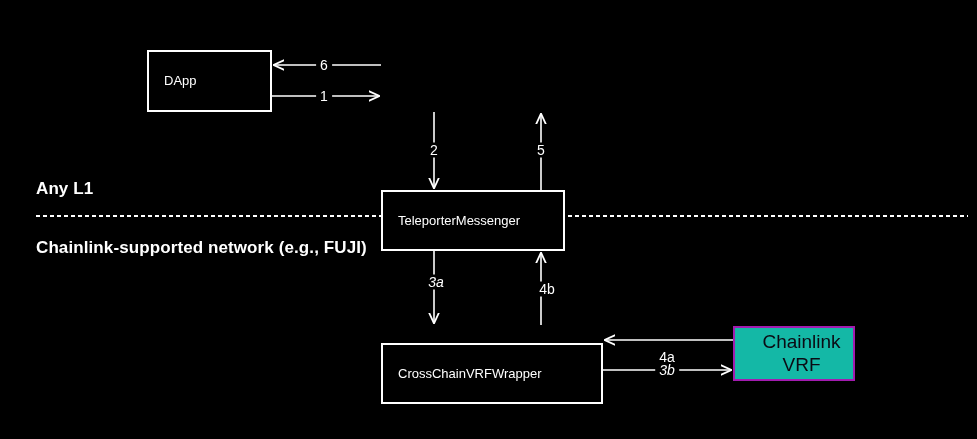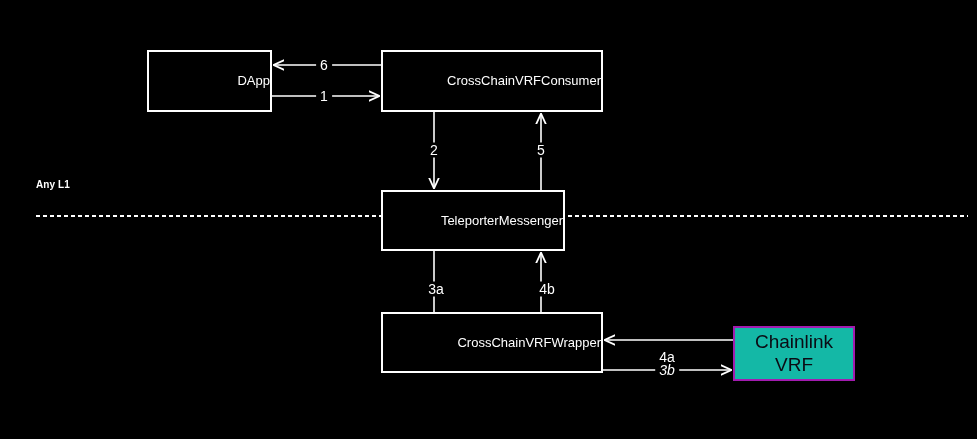--- a/index.html
+++ b/index.html
@@ -18,48 +18,49 @@
     background: #000000;
     overflow: hidden;
   }
 
   
   .node {
     position: absolute;
     box-sizing: border-box;
     display: flex;
     align-items: center;
-    justify-content: flex-end;
+    justify-content: flex-start;
     text-align: center;
     line-height: 1.2;
+    padding-left: 15px;
   }
   .node.plain {
     background: #000000;
     border: 2px solid #ffffff;
     color: #ffffff;
     font-size: 13px;
   }
   .node.accent {
     background: #14b8a6;
     border: 2px solid #a21caf;
     color: #0b0b14;
     font-size: 19px;
   }
 
   #node-dapp        { left: 147px; top: 50px;  width: 125px; height: 62px; }
   #node-consumer    { left: 381px; top: 50px;  width: 222px; height: 62px; }
   #node-teleporter  { left: 381px; top: 190px; width: 184px; height: 61px; }
-  #node-wrapper     { left: 381px; top: 312px; width: 222px; height: 61px; }
+  #node-wrapper     { left: 381px; top: 343px; width: 222px; height: 61px; }
   #node-chainlink   { left: 733px; top: 326px; width: 122px; height: 55px; }
 
   
   .zone-label {
     position: absolute;
     color: #ffffff;
-    font-size: 10px;
+    font-size: 17px;
     font-weight: bold;
     white-space: nowrap;
     letter-spacing: 0.1px;
   }
   #zone-label-top    { left: 36px; top: 179px; }
   #zone-label-bottom { left: 36px; top: 238px; }
 
   
   #divider {
     position: absolute;
@@ -100,20 +101,21 @@
 <body>
 
 <div id="canvas">
 
   <svg id="divider" viewBox="0 0 932 8" preserveAspectRatio="none">
     <line x1="0" y1="4" x2="932" y2="4" stroke="#ffffff" stroke-width="2.2" stroke-dasharray="4 3" stroke-linecap="butt"></line>
   </svg>
 
   <div class="zone-label" id="zone-label-top">Any L1</div>
 
+  <div class="zone-label" id="zone-label-bottom">Chainlink-supported network (e.g., FUJI)</div>
 
   <svg id="connectors" viewBox="0 0 977 439">
     <defs>
       <marker id="arrow" viewBox="0 0 10 10" refX="9.2" refY="5" markerWidth="7" markerHeight="7" orient="auto-start-reverse" markerUnits="strokeWidth">
         <path d="M 0 0.6 L 9.6 5 L 0 9.4" fill="none" stroke="#ffffff" stroke-width="1.4" stroke-linecap="butt" stroke-linejoin="miter"></path>
       </marker>
     </defs>
 
     <g>
       <line x1="381" y1="65" x2="274" y2="65" marker-end="url(#arrow)"></line>
@@ -145,23 +147,20 @@
 
     <g>
       <line x1="603" y1="370" x2="731" y2="370" marker-end="url(#arrow)"></line>
     </g>
   </svg>
 
   <div class="node plain" id="node-dapp">
     <span>DApp</span>
   </div>
 
-  <div class="node plain" id="node-consumer">
-    <span>CrossChainVRFConsumer</span>
-  </div>
 
   <div class="node plain" id="node-teleporter">
     <span>TeleporterMessenger</span>
   </div>
 
   <div class="node plain" id="node-wrapper">
     <span>CrossChainVRFWrapper</span>
   </div>
 
   <div class="node accent" id="node-chainlink">
@@ -169,21 +168,21 @@
   </div>
 
   <div class="edge-label" style="left:324px; top:65px;">6</div>
 
   <div class="edge-label" style="left:324px; top:96px;">1</div>
 
   <div class="edge-label" style="left:434px; top:150px;">2</div>
 
   <div class="edge-label" style="left:541px; top:150px;">5</div>
 
-  <div class="edge-label" style="left:436px; top:289px;">3a</div>
+  <div class="edge-label" style="left:436px; top:282px;font-style:italic;">3a</div>
 
   <div class="edge-label" style="left:547px; top:289px;">4b</div>
 
   <div class="edge-label" style="left:667px; top:357px;">4a</div>
 
   <div class="edge-label" style="left:667px; top:370px;font-style:italic;">3b</div>
 
 </div>
 
 </body></html>

